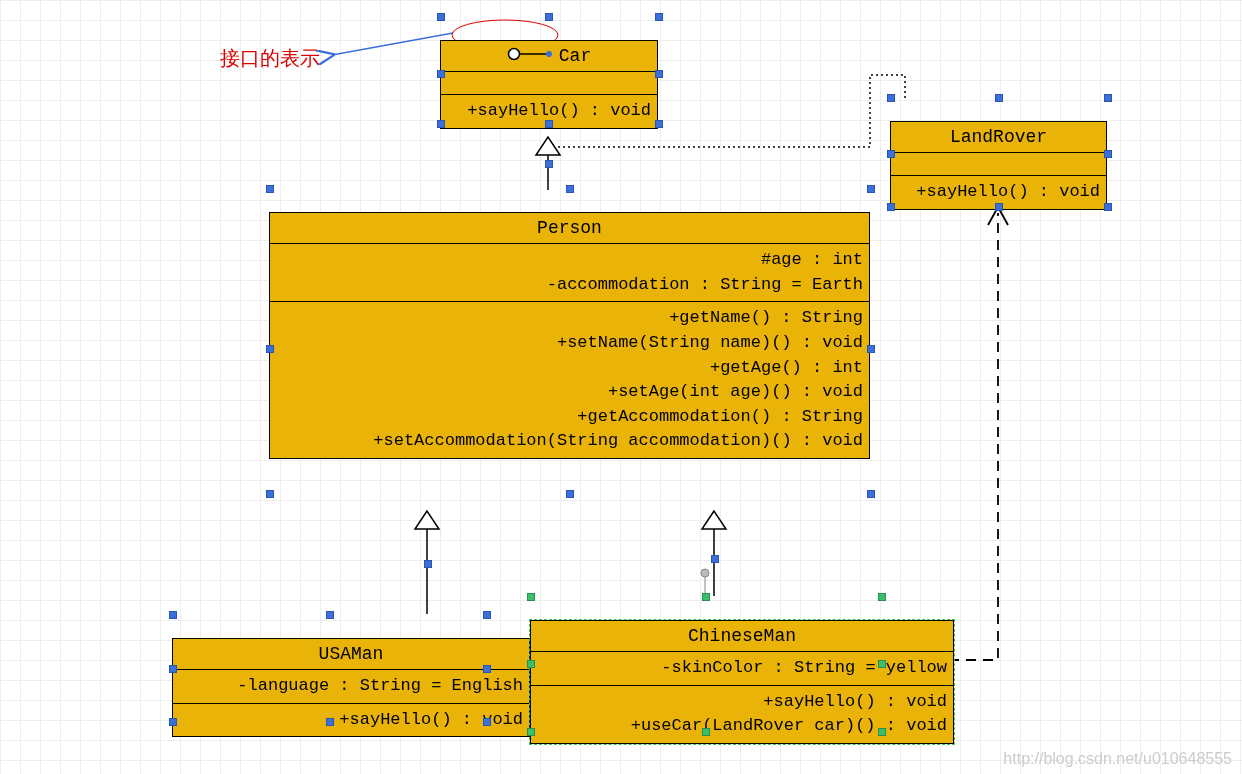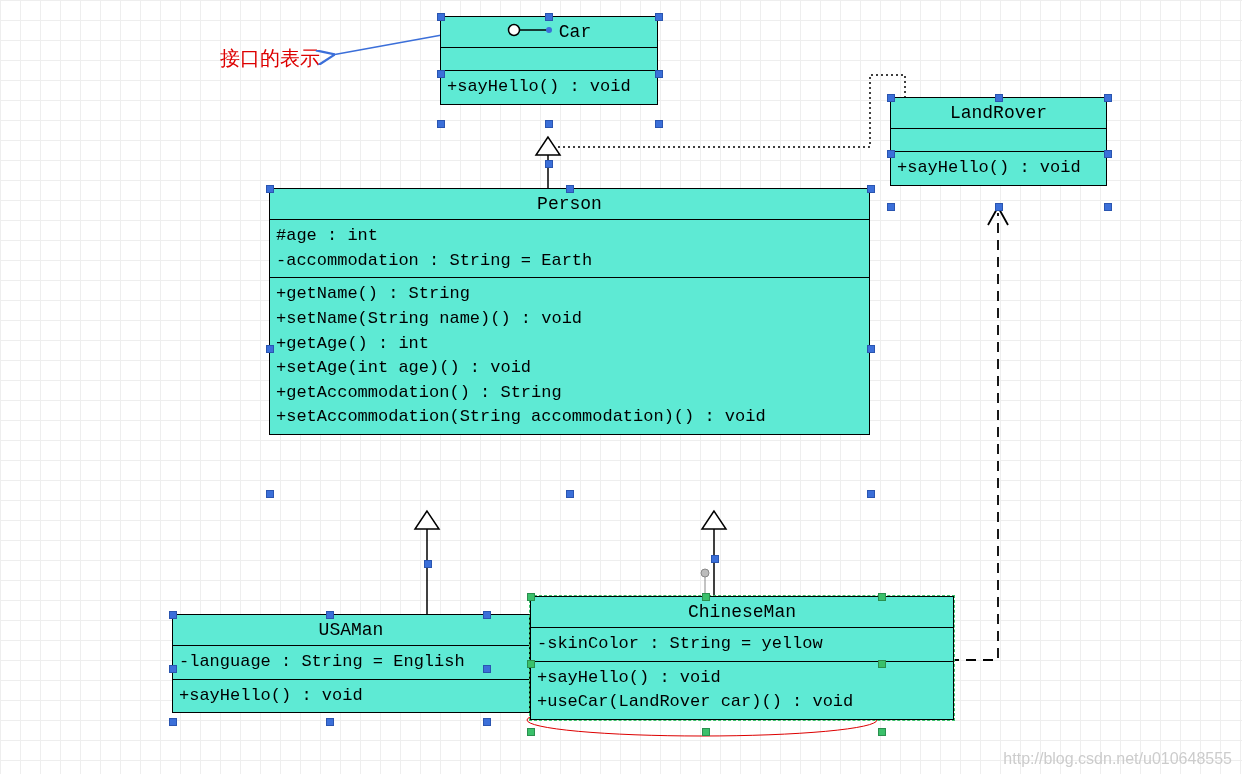--- a/index.html
+++ b/index.html
@@ -12,37 +12,38 @@
       linear-gradient(to right, #eee 1px, transparent 1px),
       linear-gradient(to bottom, #eee 1px, transparent 1px);
     background-size: 20px 20px;
     font-family: "SimSun", "Courier New", monospace;
     font-size: 17px;
     position: relative;
     overflow: hidden;
   }
   .uml-box {
     position: absolute;
-    background: #5eead4;
+    background: #eab308;
     border: 1.5px solid #000;
     box-sizing: border-box;
+    margin-top: 24px;
   }
   .uml-title {
     text-align: center;
     padding: 5px 4px;
     border-bottom: 1.5px solid #000;
     font-size: 18px;
     white-space: nowrap;
   }
   .uml-section {
     padding: 4px 6px;
     border-bottom: 1.5px solid #000;
   }
   .uml-section:last-child { border-bottom: none; }
-  .uml-row { white-space: nowrap; line-height: 1.45; }
+  .uml-row { white-space: nowrap; line-height: 1.45; text-align: right; }
   .handle {
     position: absolute;
     width: 6px;
     height: 6px;
     background: #3b6fd9;
     border: 1px solid #2a55b0;
   }
   .handle.g { background: #3ac06a; border: 1px solid #2a8f4e; }
   .annotation {
     position: absolute;

